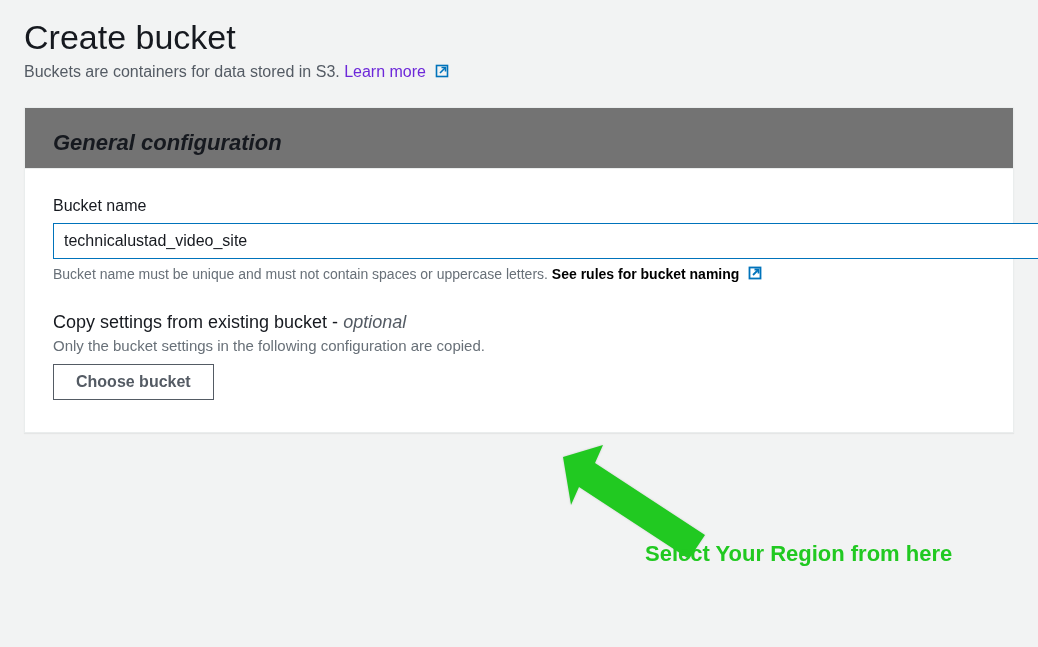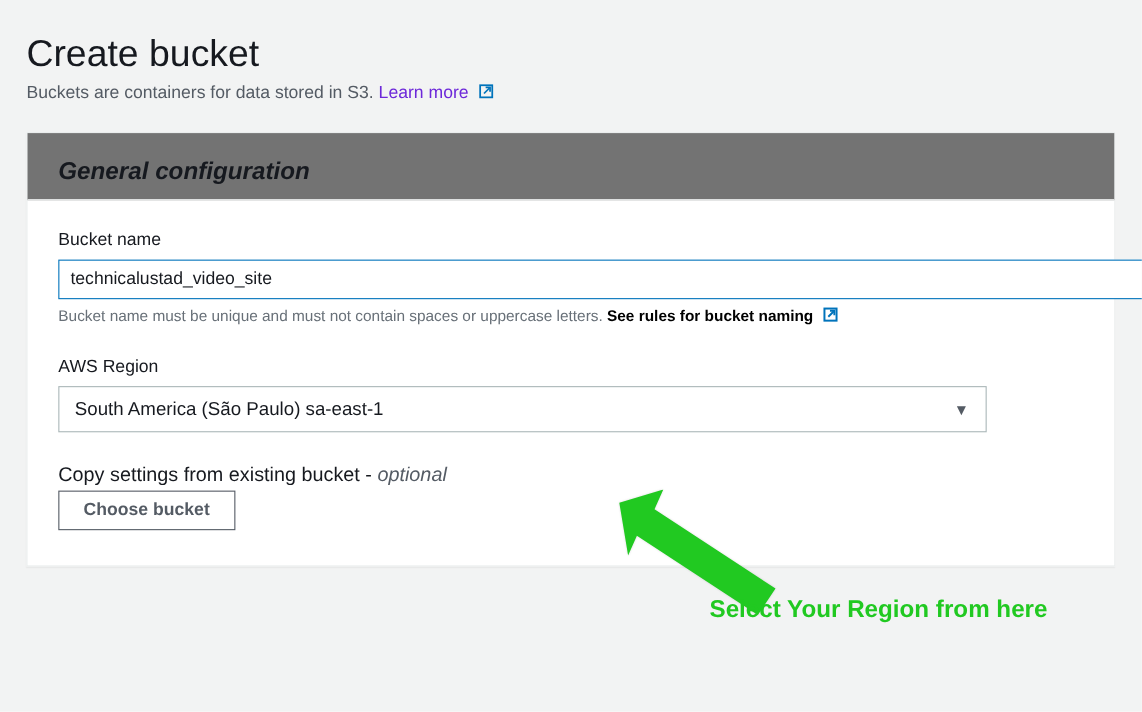--- a/index.html
+++ b/index.html
@@ -6,21 +6,20 @@
     body {
       font-family: "Amazon Ember", "Helvetica Neue", Arial, sans-serif;
       background: #f2f3f3;
       color: #16191f;
       width: 1038px;
       height: 647px;
       overflow: hidden;
     }
     .page-header {
       padding: 18px 12px 16px 24px;
-      margin-top: 12px;
     }
     .page-title {
       font-size: 34px;
       font-weight: 400;
       color: #16191f;
       margin-bottom: 6px;
     }
     .page-subtitle {
       font-size: 16px;
       color: #545b64;
@@ -196,34 +195,26 @@
             <svg width="16" height="16" viewBox="0 0 16 16" fill="none">
               <rect x="2.5" y="2.5" width="11" height="11" stroke="#0073bb" stroke-width="1.8"></rect>
               <path d="M6 10 L11 5" stroke="#0073bb" stroke-width="1.8"></path>
               <path d="M7.5 4.5 H11.5 V8.5" stroke="#0073bb" stroke-width="1.8" fill="none"></path>
             </svg>
           </span>
         </a>
       </div>
     </div>
 
-    <div class="form-group region">
-      <label class="form-label">AWS Region</label>
-      <div class="select-wrap">
-        <div class="select">
-          <span>South America (São Paulo) sa-east-1</span>
-        </div>
-        <span class="select-caret">▼</span>
-      </div>
-    </div>
 
     <div class="form-group" style="margin-bottom:4px;margin-top:15px;">
       <div class="copy-heading">
         <span>Copy settings from existing bucket - </span><span class="optional">optional</span>
       </div>
+      <div class="copy-sub">Only the bucket settings in the following configuration are copied.</div>
       <button class="btn-outline">Choose bucket</button>
     </div>
 
   </div>
 </div>
 
 <div class="annotation">
   <svg class="arrow-svg" width="160" height="140" viewBox="0 0 160 140">
     <defs></defs>
     <g fill="#21c921">

